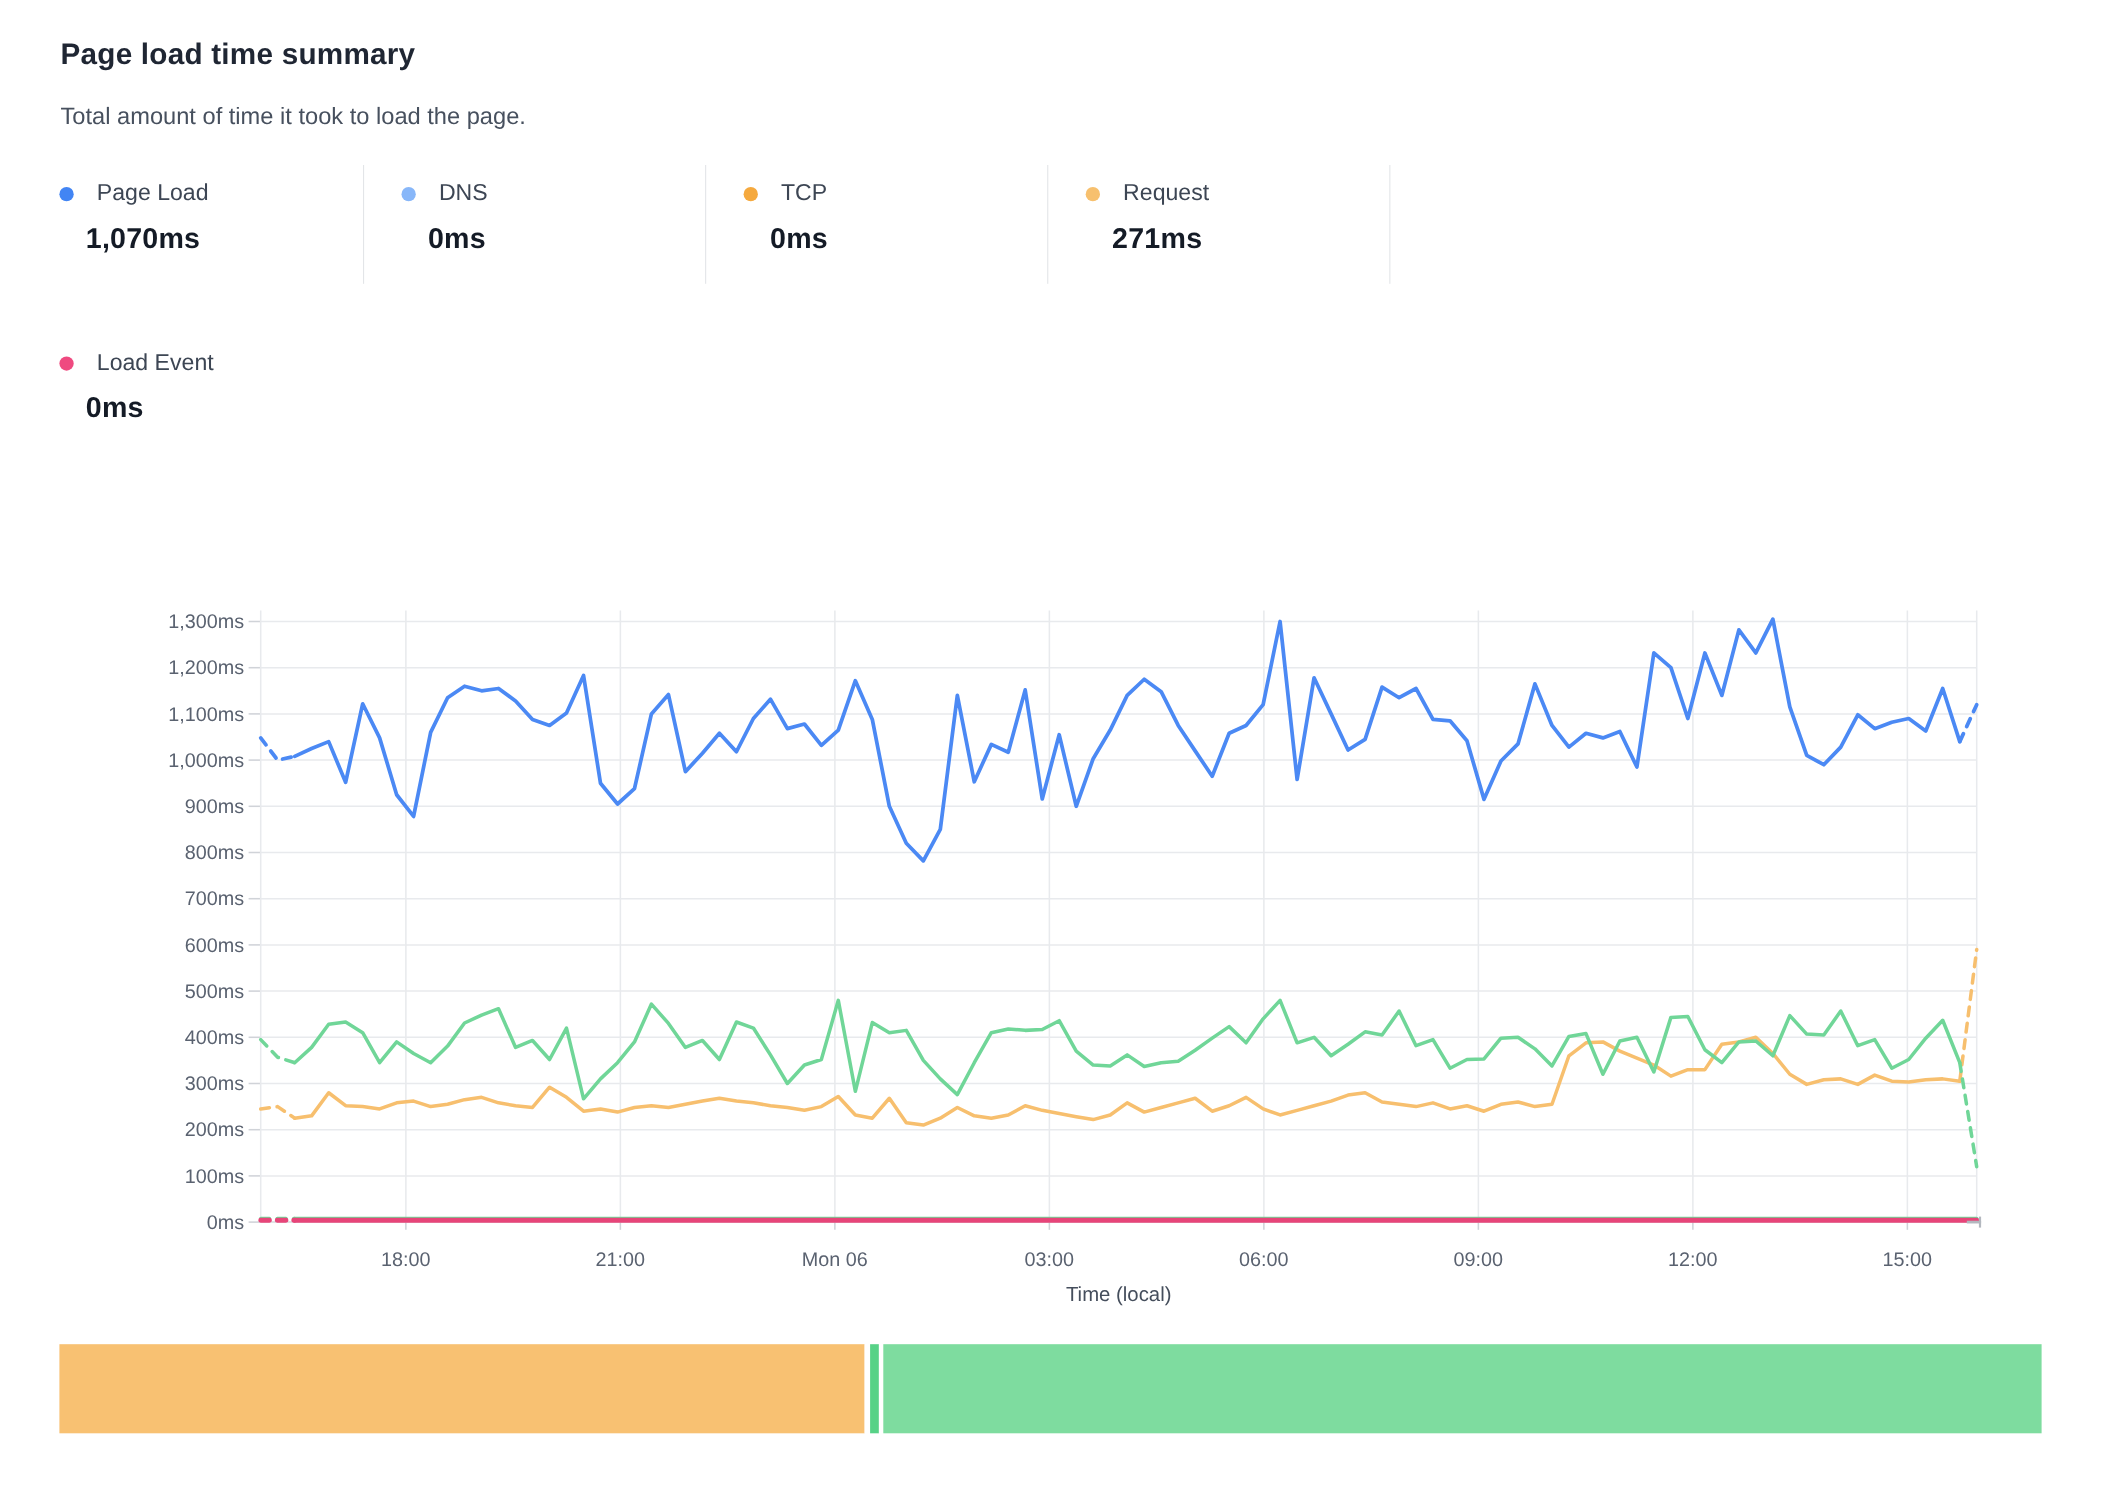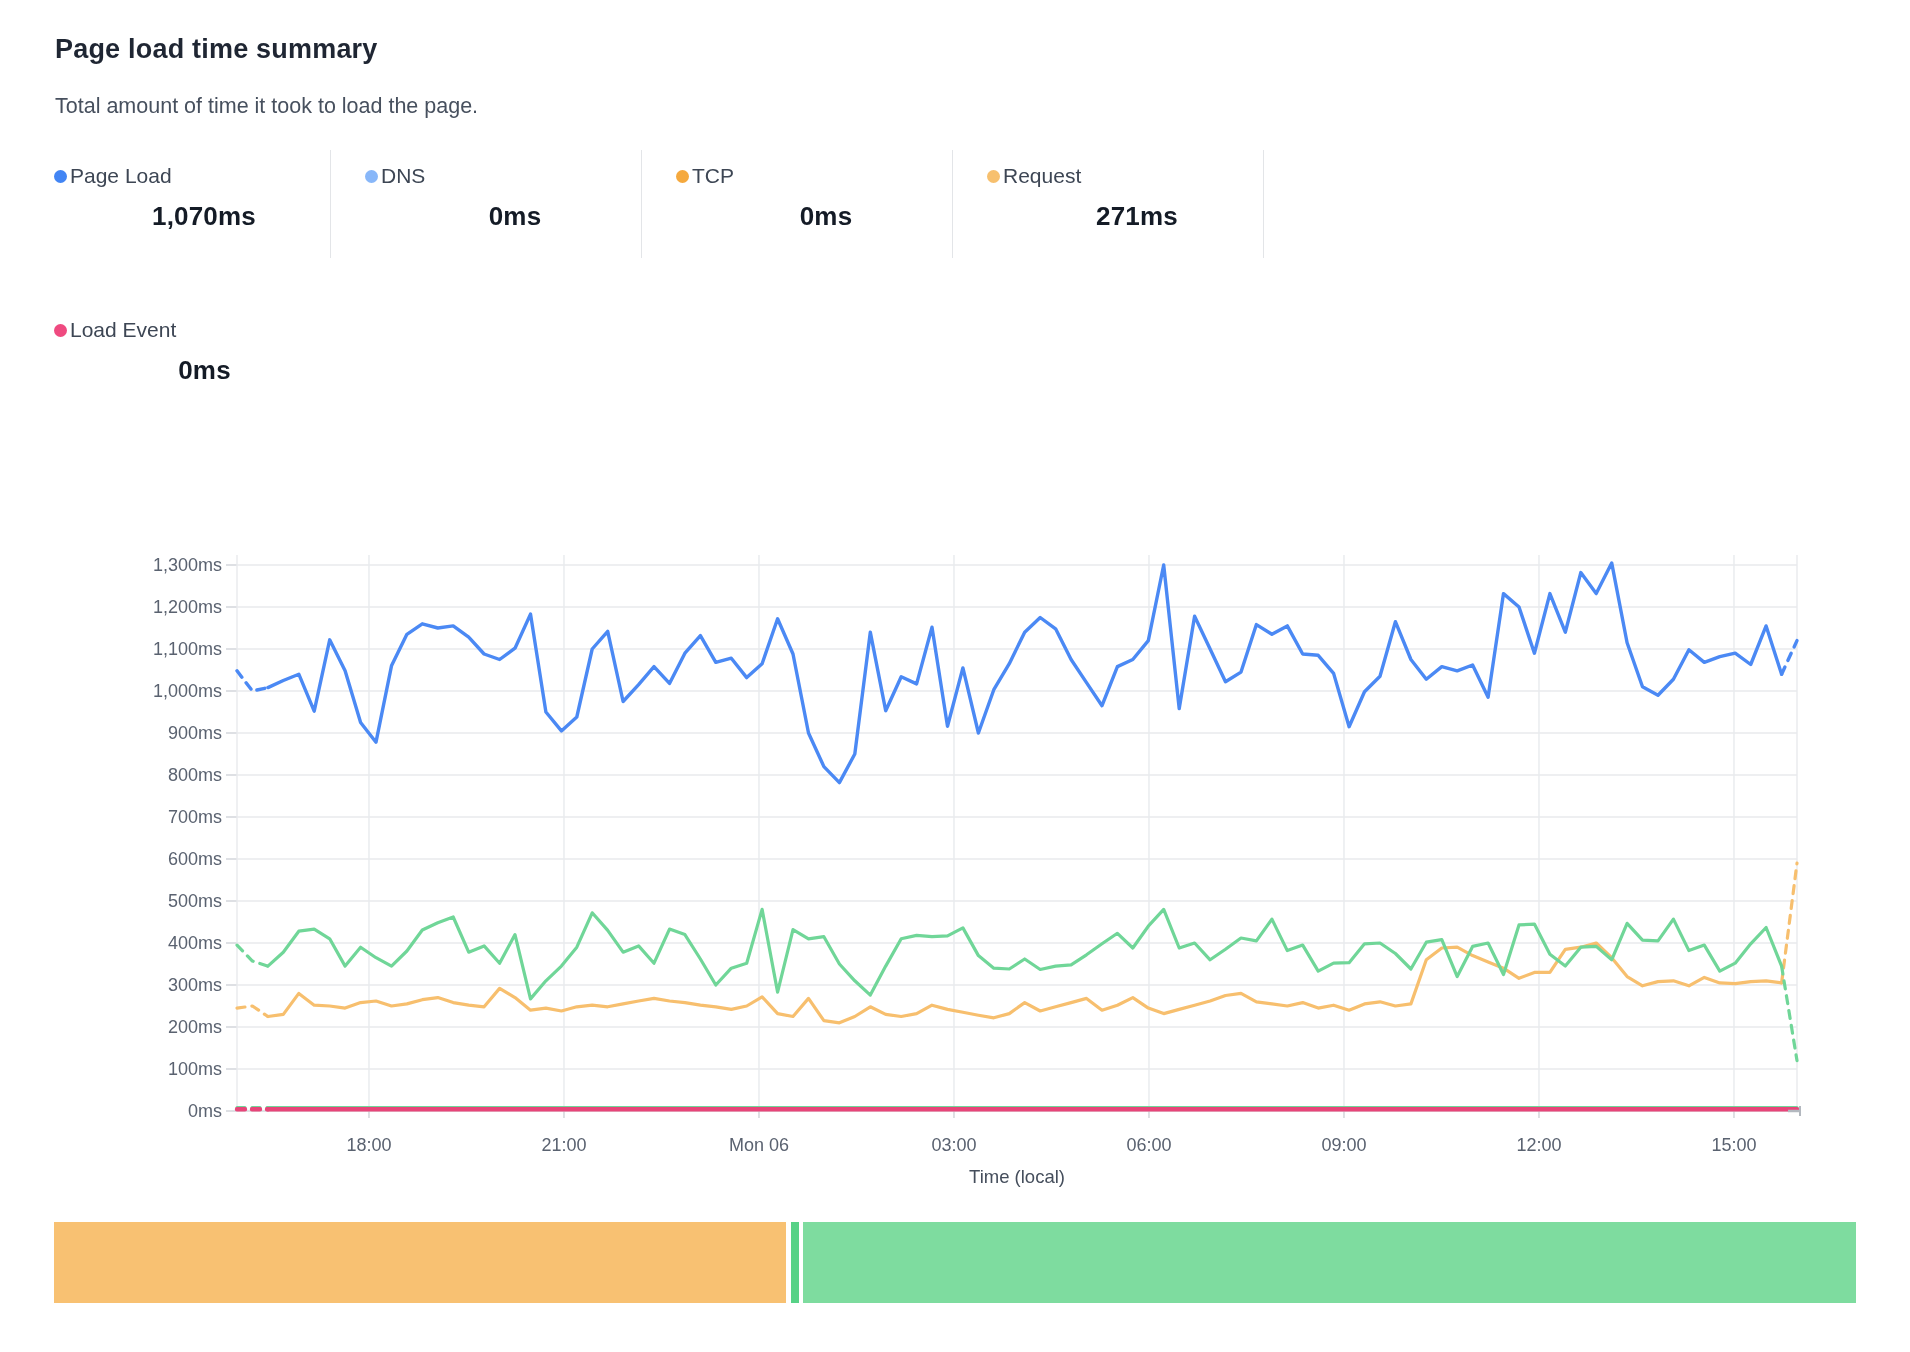--- a/index.html
+++ b/index.html
@@ -1,28 +1,28 @@
 <!DOCTYPE html>
 <html><head>
 <meta charset="utf-8">
 <style>
   * { margin:0; padding:0; box-sizing:border-box; }
   html,body { background:#fff; }
   body { font-family:"Liberation Sans","DejaVu Sans",sans-serif; }
-  .page { position:relative; width:1910px; height:1352px; background:#ffffff; overflow:hidden;text-align:center; }
+  .page { position:relative; width:1910px; height:1352px; background:#ffffff; overflow:hidden; }
 
   .page-title { position:absolute; left:55px; top:34px; font-size:27px; font-weight:700; color:#1f2633; letter-spacing:.2px; }
   .page-subtitle { position:absolute; left:55px; top:94px; font-size:21.5px; font-weight:400; color:#47505e; }
 
   .stats-row { position:absolute; left:20px; display:flex; }
   .stats-row.primary { top:150px; }
   .stats-row.secondary { top:304px; }
   .stat { width:311px; padding:14px 0 26px 34px; cursor:default; }
   .stats-row.primary .stat { border-right:1px solid #e3e5e8; }
-  .stat-label-row { display:flex; align-items:center; gap:3px; }
+  .stat-label-row { display:flex; align-items:center; gap:21px; }
   .dot { width:13px; height:13px; border-radius:50%; flex:0 0 auto; }
   .stat-label { font-size:21px; color:#3d4654; }
   .stat-value { margin-top:13px; margin-left:24px; font-size:26px; font-weight:700; color:#141b26; letter-spacing:.2px; }
 
   .chart-svg { position:absolute; left:0; top:520px; }
   .chart-svg text { font-family:"Liberation Sans","DejaVu Sans",sans-serif; }
   .ytick-label, .xtick-label { font-size:18px; fill:#5a6270; }
   .axis-title { font-size:18.5px; fill:#454e5c; }
 
   .timeline-bar { position:absolute; left:54px; top:1222px; width:1802px; height:81px; display:flex; }

